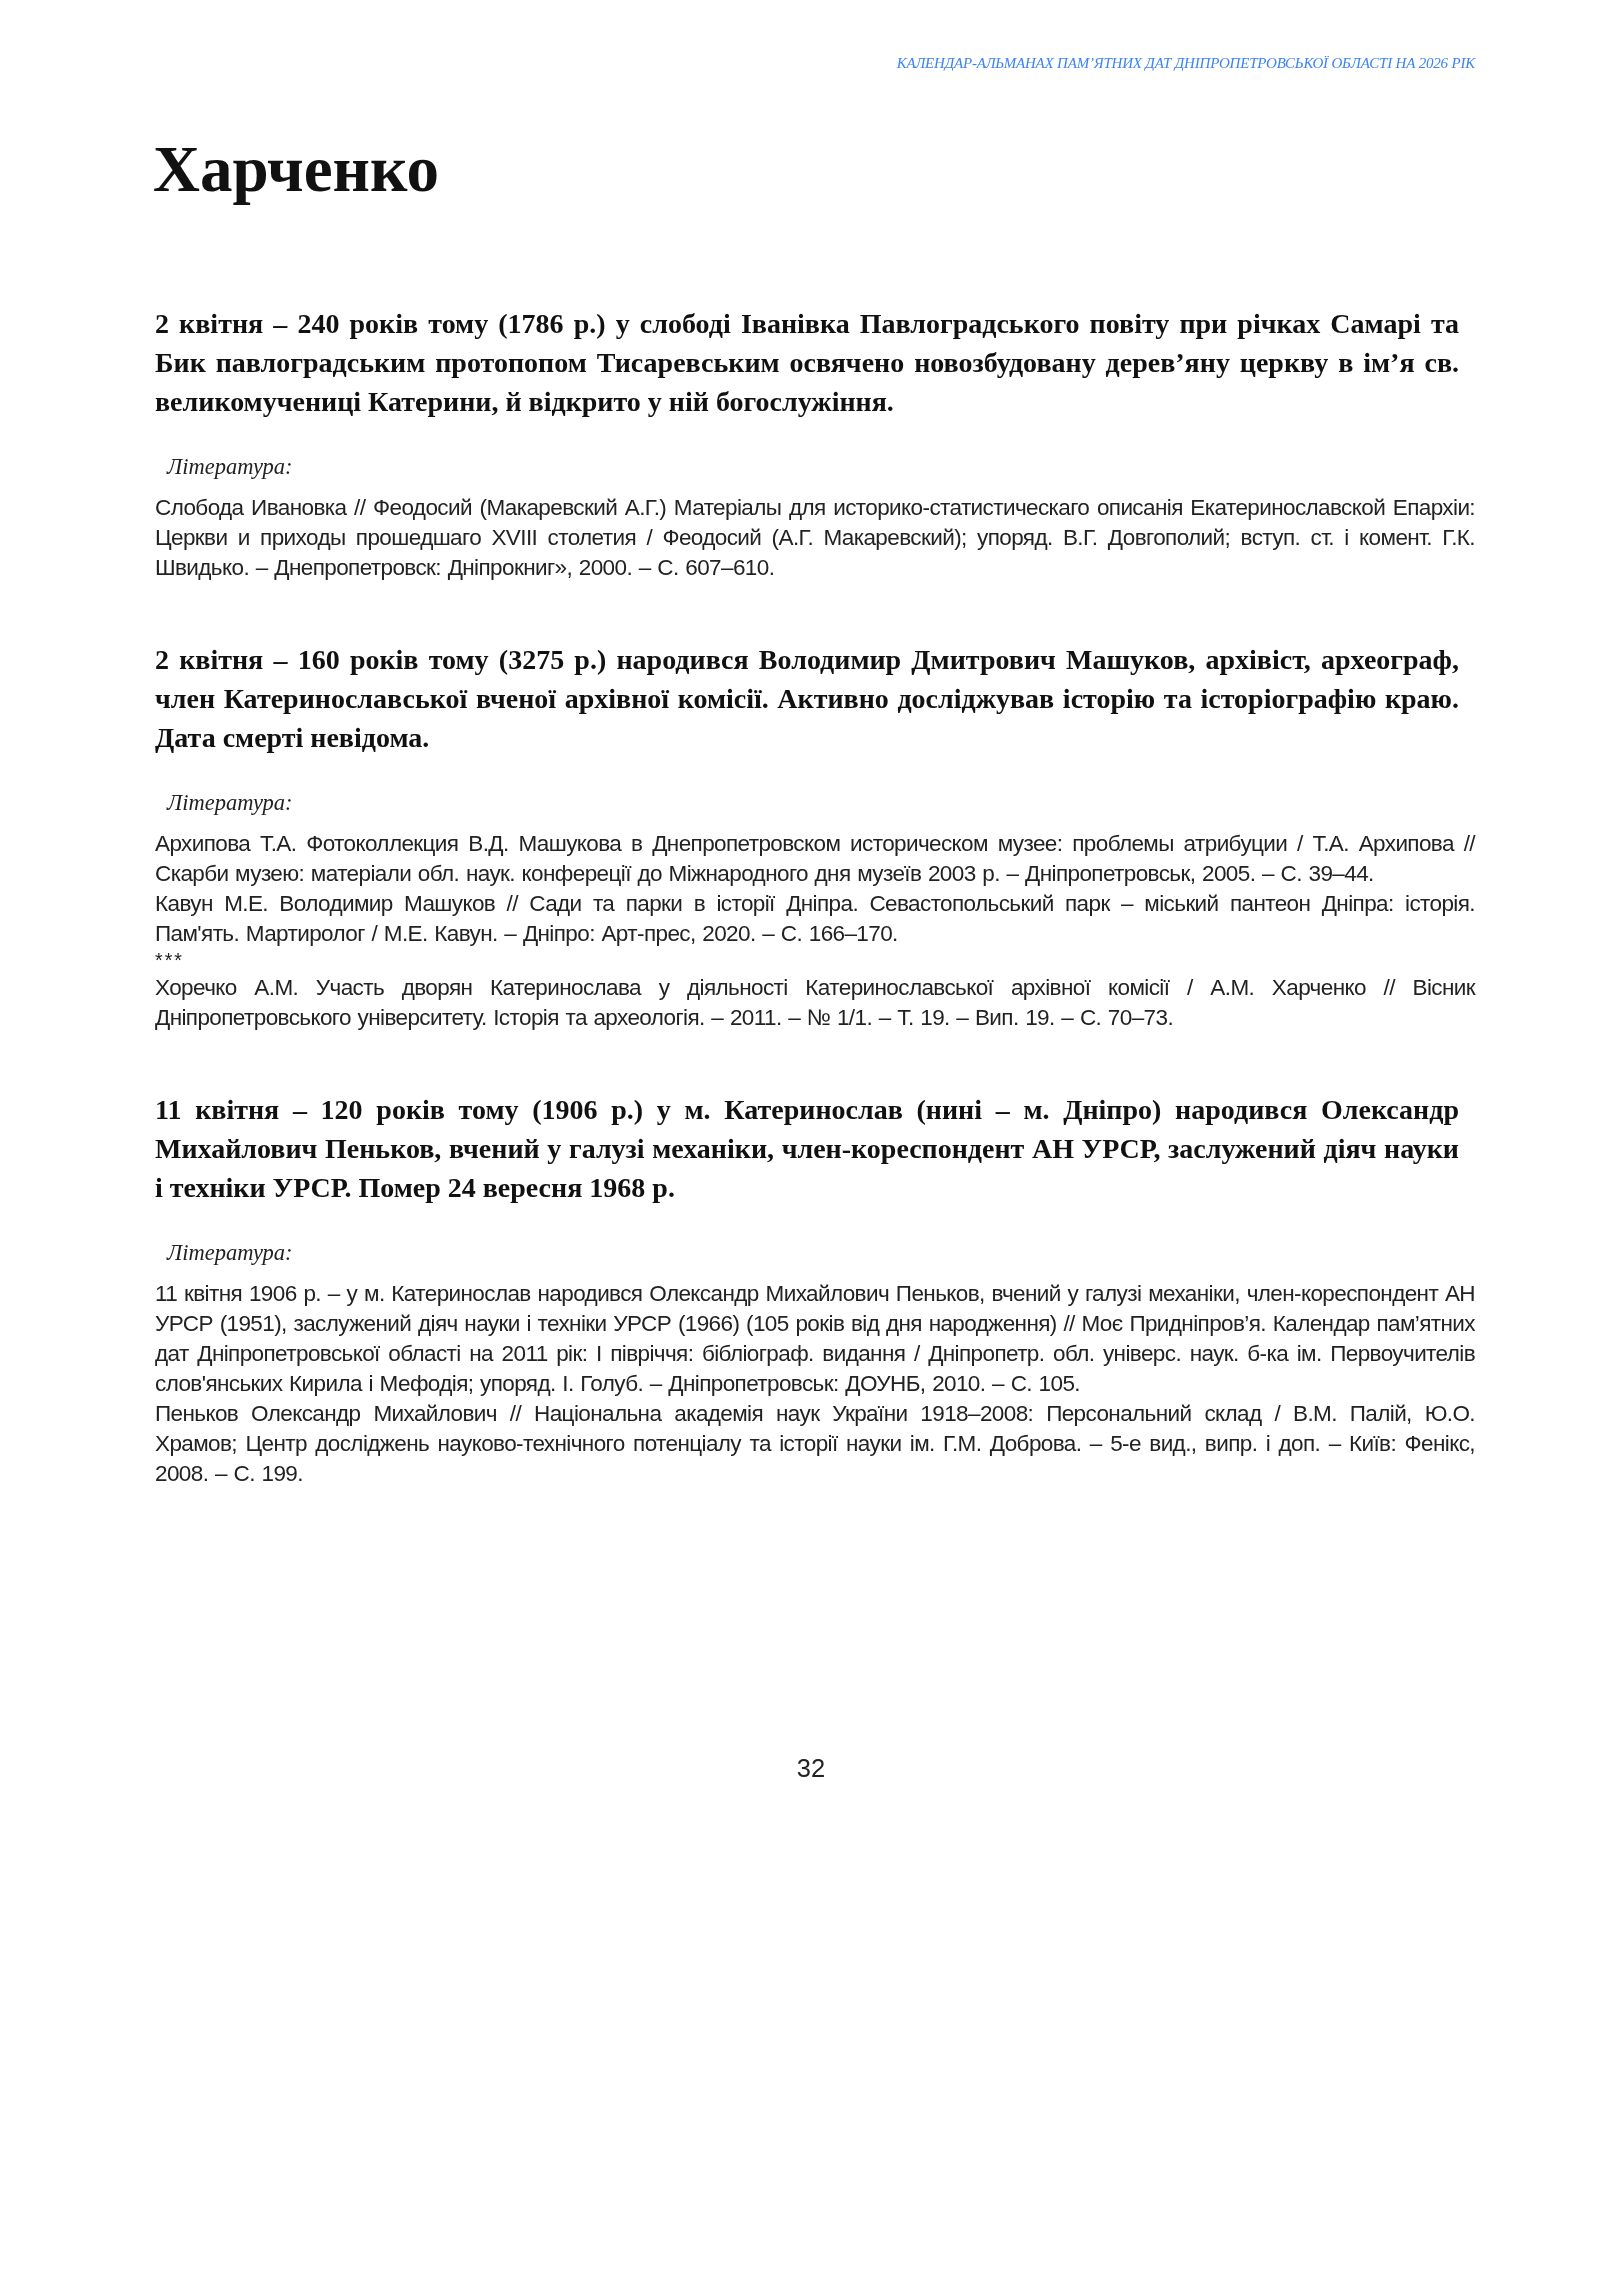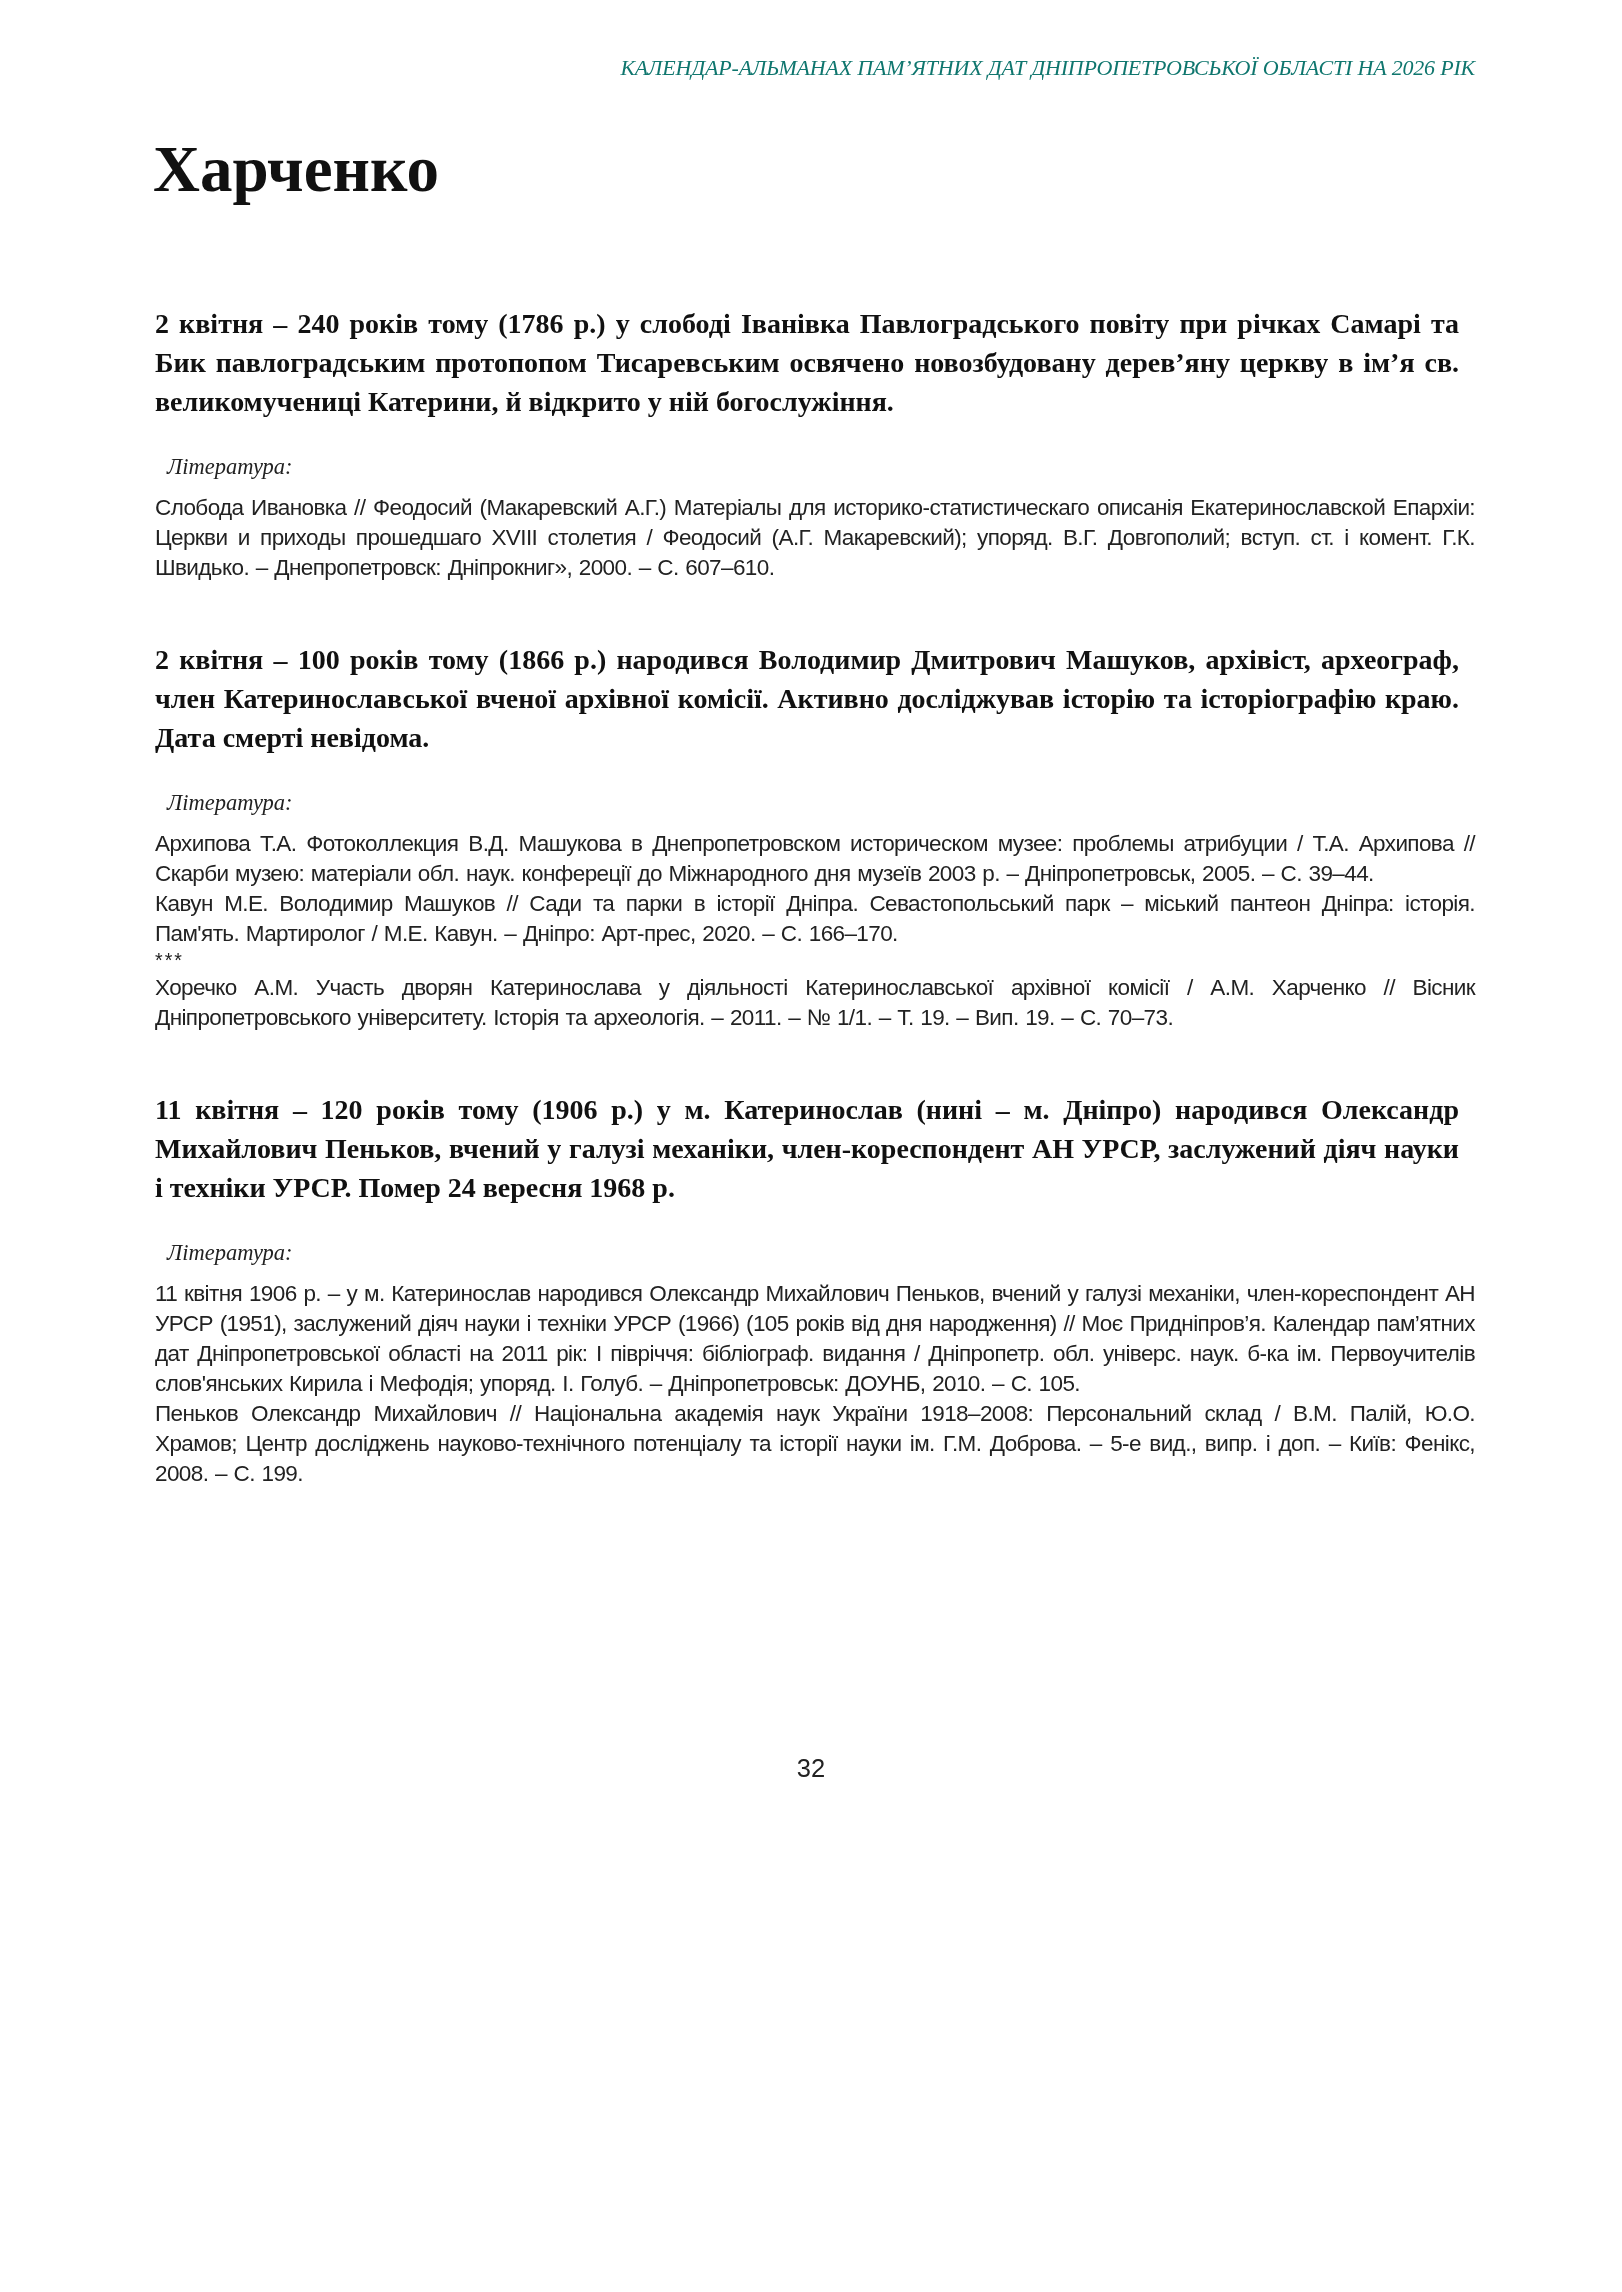--- a/index.html
+++ b/index.html
@@ -1,22 +1,22 @@
 <!DOCTYPE html>
 <html><head>
 <meta charset="utf-8">
 <style>
   html, body { margin: 0; padding: 0; background: #ffffff; }
   body { width: 1622px; height: 2293px; position: relative; overflow: hidden; color: #111; }
   .page { position: absolute; left: 0; top: 0; width: 1622px; height: 2293px; background: #fff; }
   .running-header {
     position: absolute; top: 55px; right: 147px;
     font-family: "Liberation Serif", "DejaVu Serif", serif;
-    font-style: italic; font-size: 22px; letter-spacing: -0.2px;
-    text-transform: uppercase; white-space: nowrap; color: #0f766e;
+    font-style: italic; font-size: 15px; letter-spacing: -0.2px;
+    text-transform: uppercase; white-space: nowrap; color: #3b82f6;
   }
   .month-title {
     position: absolute; left: 153px; top: 137px; margin: 0;
     font-family: "Liberation Serif", "DejaVu Serif", serif;
     font-weight: bold; font-size: 65px; line-height: 1; color: #111;
   }
   .content {
     position: absolute; left: 155px; top: 304px; width: 1320px;
     font-family: "Liberation Serif", "DejaVu Serif", serif;
   }
@@ -52,21 +52,21 @@
 
   <div class="content">
 
     <section class="entry">
       <p class="event">2 квітня – 240 років тому (1786 р.) у слободі Іванівка Павлоградського повіту при річках Самарі та Бик павлоградським протопопом Тисаревським освячено новозбудовану дерев’яну церкву в ім’я св. великомучениці Катерини, й відкрито у ній богослужіння.</p>
       <p class="lit-label">Література:</p>
       <p class="lit-item">Слобода Ивановка // Феодосий (Макаревский А.Г.) Матеріалы для историко-статистическаго описанія Екатеринославской Епархіи: Церкви и приходы прошедшаго XVIII  столетия / Феодосий (А.Г. Макаревский); упоряд. В.Г. Довгополий; вступ. ст. і комент. Г.К. Швидько.  – Днепропетровск: Дніпрокниг», 2000. – С. 607–610.</p>
     </section>
 
     <section class="entry">
-      <p class="event">2 квітня – 100 років тому (1866 р.) народився Володимир Дмитрович Машуков, архівіст, археограф, член Катеринославської вченої архівної комісії. Активно досліджував історію та історіографію краю. Дата смерті невідома.</p>
+      <p class="event">2 квітня – 160 років тому (3275 р.) народився Володимир Дмитрович Машуков, архівіст, археограф, член Катеринославської вченої архівної комісії. Активно досліджував історію та історіографію краю. Дата смерті невідома.</p>
       <p class="lit-label">Література:</p>
       <p class="lit-item">Архипова Т.А. Фотоколлекция В.Д. Машукова в Днепропетровском историческом музее: проблемы атрибуции / Т.А. Архипова // Скарби музею: матеріали обл. наук. конфереції до Міжнародного дня музеїв 2003 р. – Дніпропетровськ, 2005. – С. 39–44.</p>
       <p class="lit-item">Кавун М.Е. Володимир Машуков // Сади та парки в історії Дніпра. Севастопольський парк – міський пантеон Дніпра: історія. Пам'ять. Мартиролог / М.Е. Кавун. – Дніпро: Арт-прес, 2020. – С. 166–170.</p>
       <p class="lit-sep">***</p>
       <p class="lit-item">Хоречко А.М. Участь дворян Катеринослава у діяльності Катеринославської архівної комісії / А.М. Харченко // Вісник Дніпропетровського університету. Історія та археологія. – 2011. – № 1/1. – Т. 19. – Вип. 19. – С. 70–73.</p>
     </section>
 
     <section class="entry">
       <p class="event">11 квітня – 120 років тому (1906 р.) у м. Катеринослав (нині – м. Дніпро) народився Олександр Михайлович Пеньков, вчений у галузі механіки, член-кореспондент АН УРСР, заслужений діяч науки і техніки УРСР. Помер 24 вересня 1968 р.</p>
       <p class="lit-label">Література:</p>

